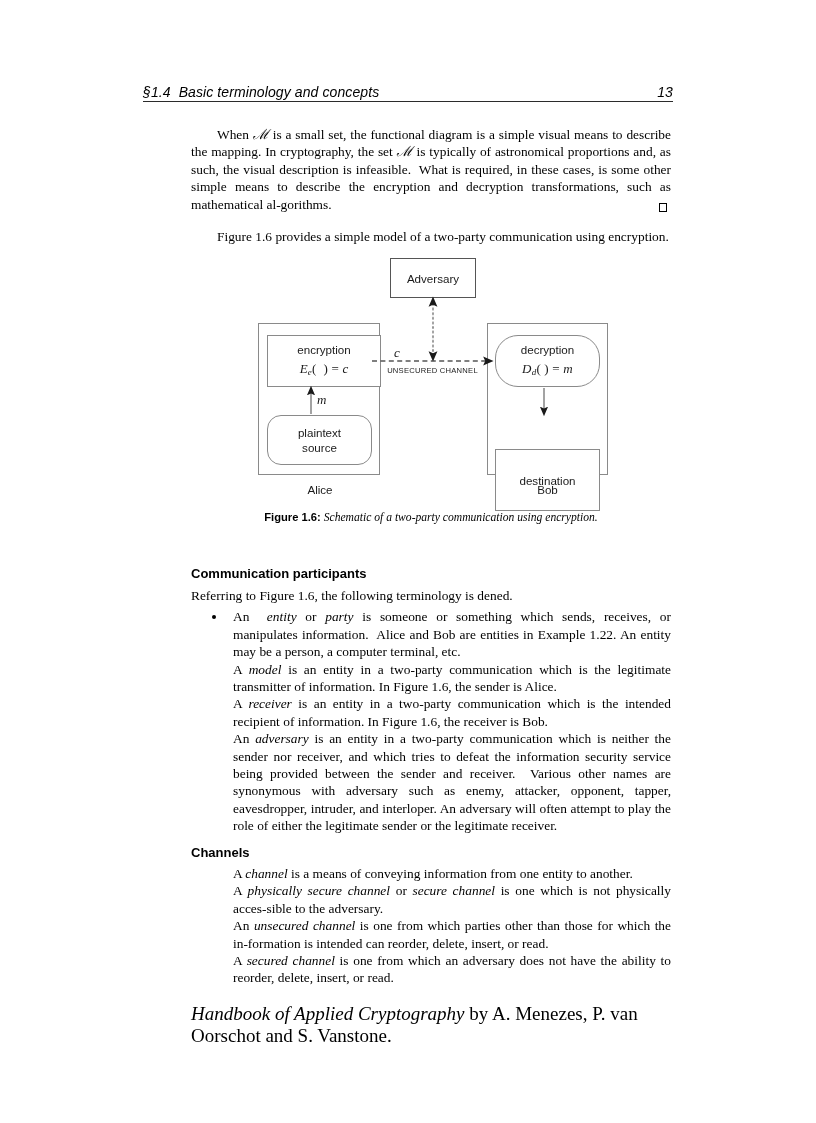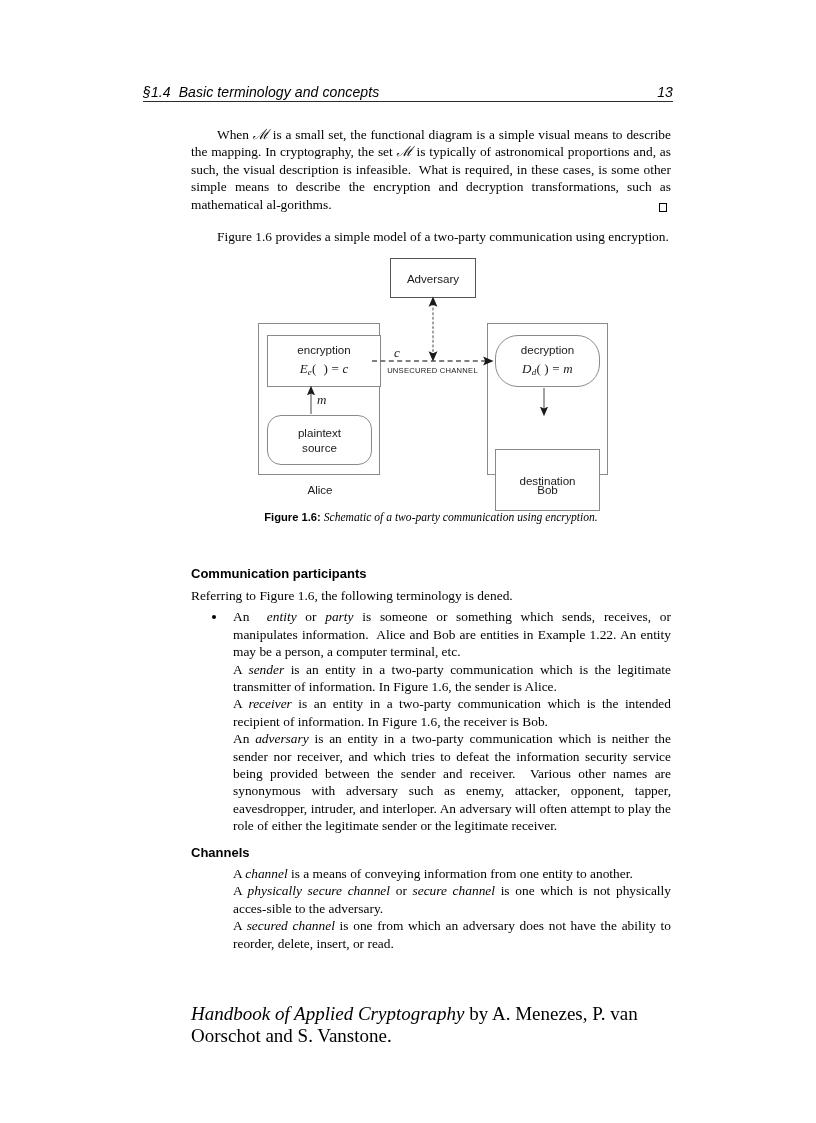--- a/index.html
+++ b/index.html
@@ -292,21 +292,21 @@
   <p class="subhead">Communication participants</p>
 
   <p class="lead-line">Referring to Figure 1.6, the following terminology is dened.</p>
 
   <div class="bullet-block">
     <span class="bullet-dot"></span>
     <p class="para">An&nbsp; <i>entity</i> or <i>party</i> is someone or something which sends, receives, or manipulates information.&nbsp; Alice and Bob are entities in Example 1.22. An entity may be a person, a computer terminal, etc.</p>
   </div>
 
   <div class="sub-block">
-    <p class="para">A <i>sender</i> is an entity in a two-party communication which is the legitimate transmitter of information. In Figure 1.6, the sender is Alice.</p>
+    <p class="para">A <i>model</i> is an entity in a two-party communication which is the legitimate transmitter of information. In Figure 1.6, the sender is Alice.</p>
   </div>
 
   <div class="sub-block">
     <p class="para">A <i>receiver</i> is an entity in a two-party communication which is the intended recipient of information. In Figure 1.6, the receiver is Bob.</p>
   </div>
 
   <div class="sub-block">
     <p class="para">An <i>adversary</i> is an entity in a two-party communication which is neither the sender nor receiver, and which tries to defeat the information security service being provided between the sender and receiver.&nbsp; Various other names are synonymous with adversary such as enemy, attacker, opponent, tapper, eavesdropper, intruder, and interloper. An adversary will often attempt to play the role of either the legitimate sender or the legitimate receiver.</p>
   </div>
 </div>
@@ -316,20 +316,23 @@
   <p class="subhead">Channels</p>
 
   <div class="ch-block">
     <p class="para">A <i>channel</i> is a means of conveying information from one entity to another.</p>
   </div>
 
   <div class="sub-block">
     <p class="para">A <i>physically secure channel</i> or <i>secure channel</i> is one which is not physically acces-sible to the adversary.</p>
   </div>
 
+  <div class="sub-block">
+    <p class="para">An <i>unsecured channel</i> is one from which parties other than those for which the in-formation is intended can reorder, delete, insert, or read.</p>
+  </div>
 
   <div class="sub-block">
     <p class="para">A <i>secured channel</i> is one from which an adversary does not have the ability to reorder, delete, insert, or read.</p>
   </div>
 </div>
 
 <div class="footer-line">
   <i>Handbook of Applied Cryptography</i><span> by A. Menezes, P. van Oorschot and S. Vanstone.</span>
 </div>
 

